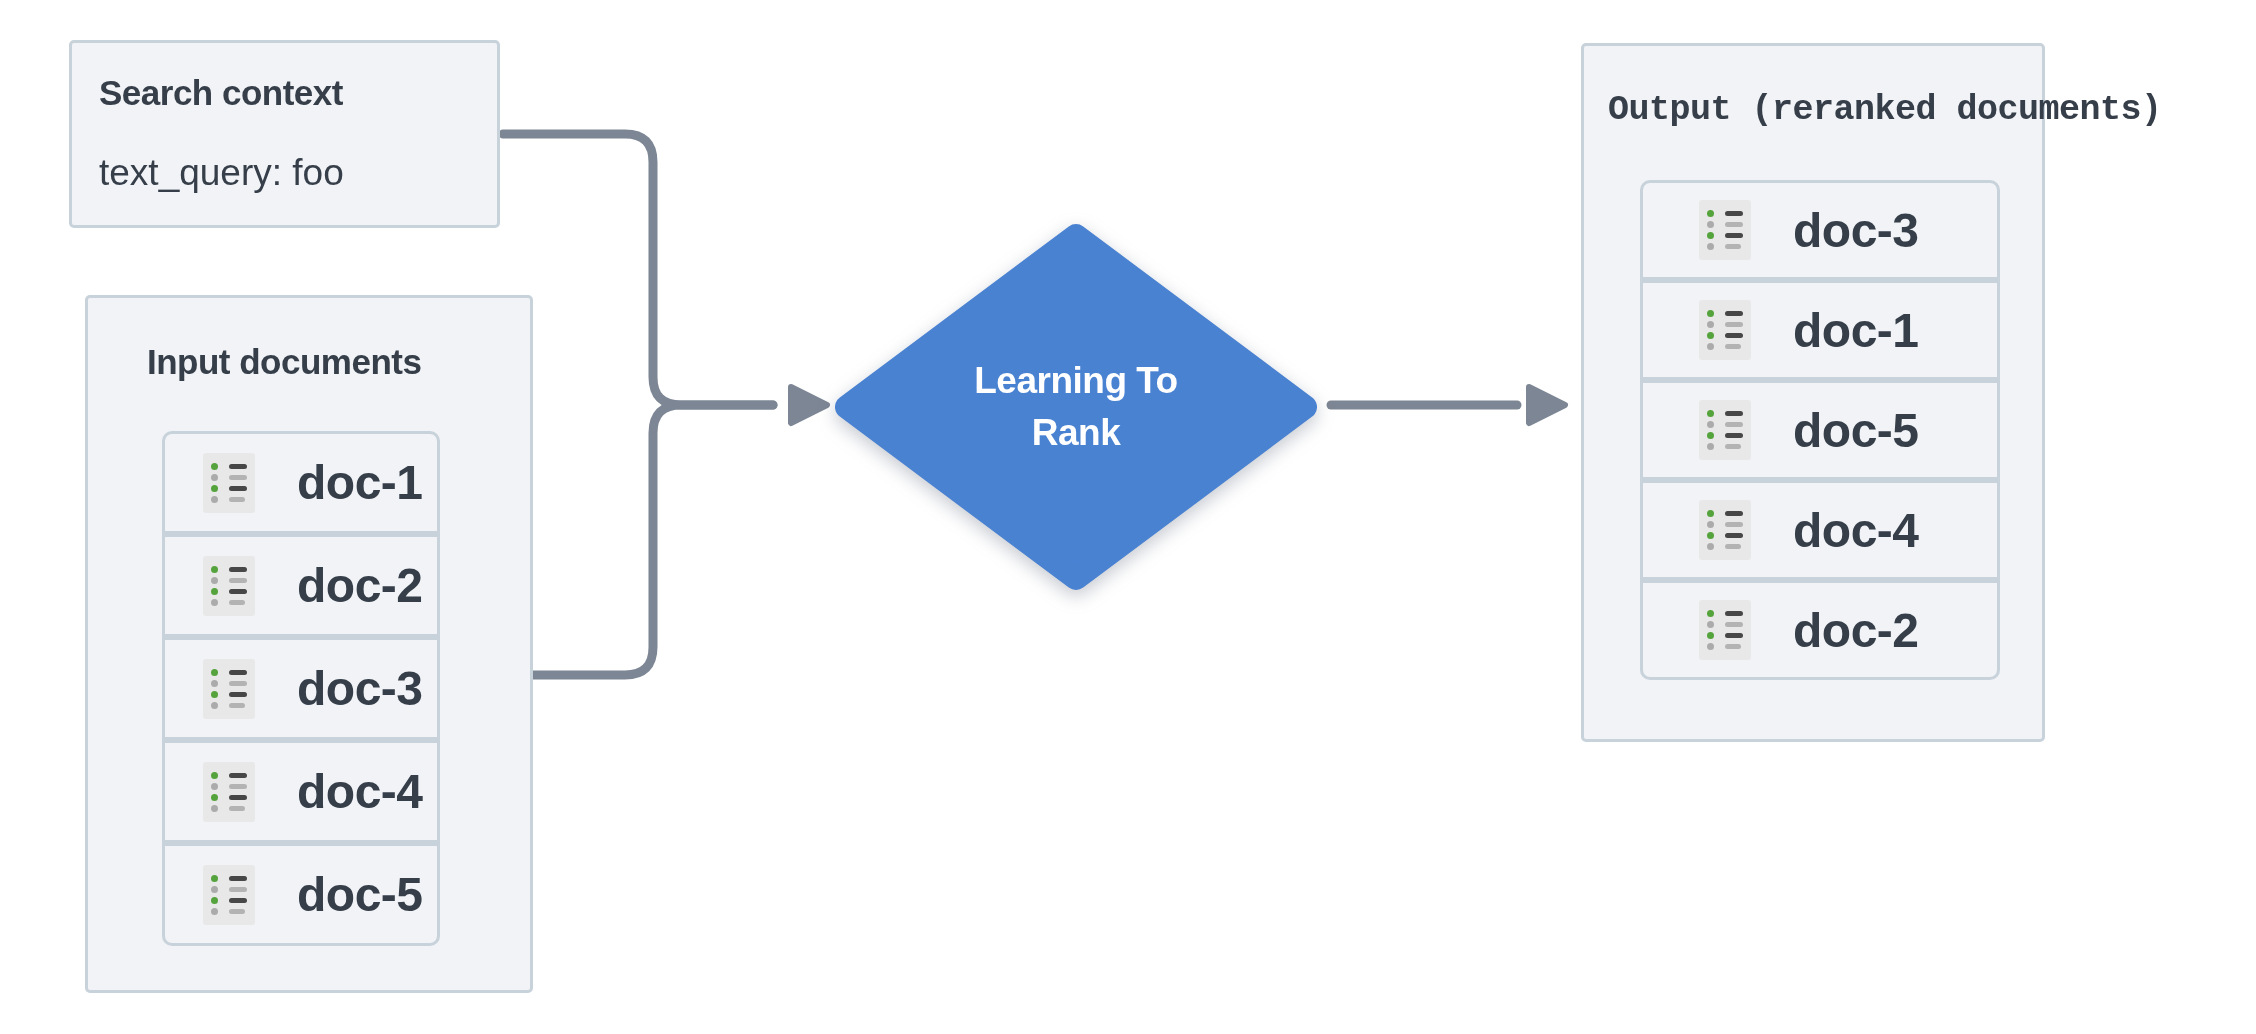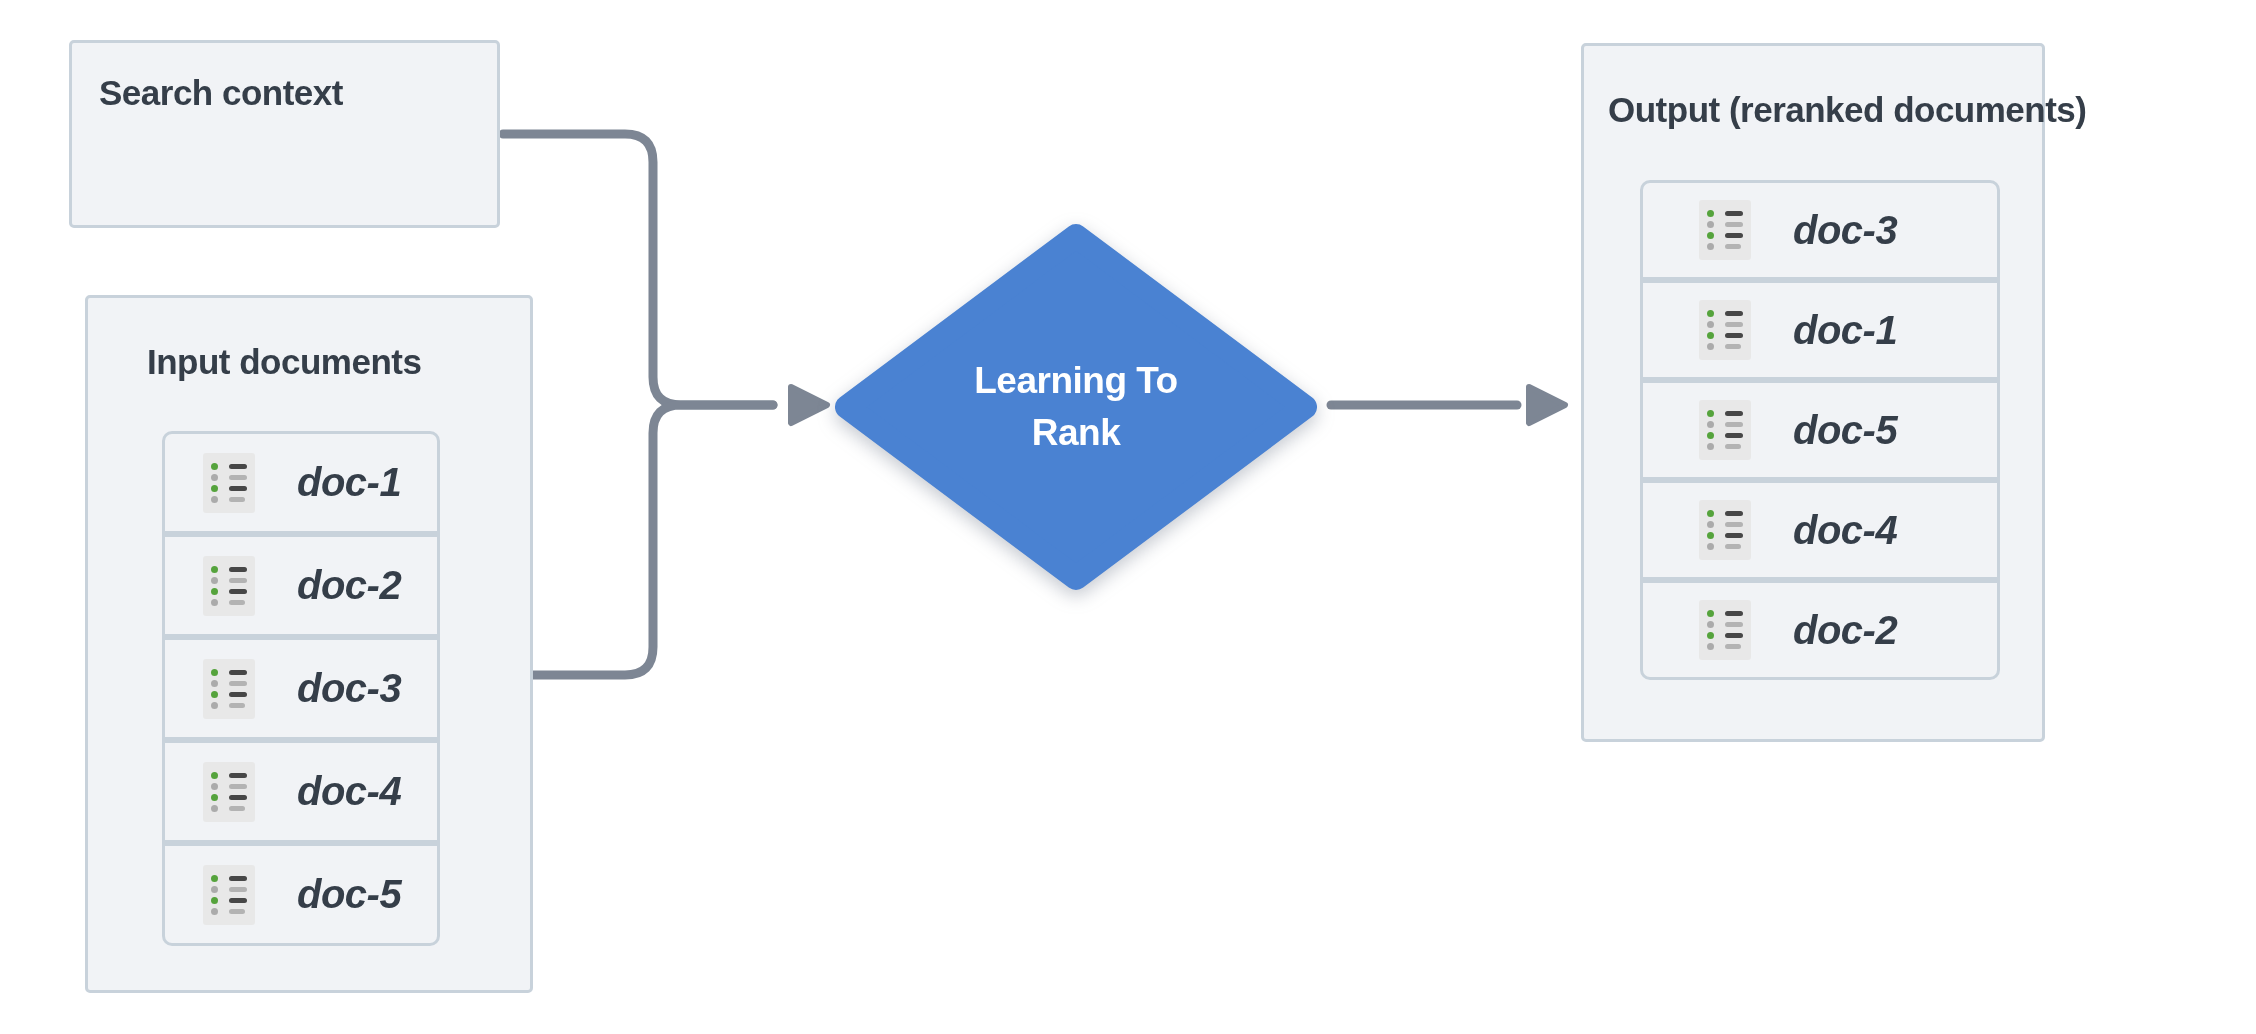--- a/index.html
+++ b/index.html
@@ -23,39 +23,39 @@
   }
 
   .search-box{left:36px;top:40px;width:431px;height:188px;}
   .search-box .box-title{margin:28px 0 0 27px;}
   .search-box .query-text{margin:36px 0 0 27px;}
 
   .input-box{left:52px;top:295px;width:448px;height:698px;padding-left:31px;}
   .input-box .box-title{margin:42px 0 0 28px;}
 
   .output-box{left:1548px;top:43px;width:464px;height:699px;}
-  .output-box .box-title{margin:42px 0 0 24px;}
+  .output-box .box-title{margin:42px 0 0 24px;font-family:Liberation Mono, monospace;}
 
   
   .doc-list{position:absolute;display:flex;flex-direction:column;}
   .input-box .doc-list{left:74px;top:133px;width:278px;}
   .output-box .doc-list{left:56px;top:134px;width:360px;}
 
   .doc-row{
     box-sizing:border-box;background:#f1f3f6;border:3px solid #c8d2db;
     display:flex;align-items:center;
   }
   .input-box .doc-row{height:103px;padding-left:38px;}
   .output-box .doc-row{height:100px;padding-left:56px;}
   .doc-row:first-child{border-top-left-radius:10px;border-top-right-radius:10px;}
   .doc-row:last-child{border-bottom-left-radius:10px;border-bottom-right-radius:10px;}
 
   .doc-label{
-    color:#353e49;font-weight:bold;font-size:40px;letter-spacing:-0.5px;
-    margin-left:42px;white-space:nowrap;font-style:italic;
+    color:#353e49;font-weight:bold;font-size:48px;letter-spacing:-0.5px;
+    margin-left:42px;white-space:nowrap;
   }
 
   
   .doc-icon{
     width:52px;height:60px;background:#e8e8e8;border-radius:3px;flex:0 0 52px;
     display:flex;flex-direction:column;justify-content:space-between;
     padding:10px 8px;box-sizing:border-box;
   }
   .ir{display:flex;align-items:center;height:7px;}
   .ir .dot{width:7px;height:7px;border-radius:50%;flex:0 0 7px;}
@@ -93,20 +93,21 @@
       <path d="M 1298 405 H 1484"></path>
     </g>
     <g fill="#7d8694" stroke="#7d8694" stroke-width="6" stroke-linejoin="round">
       <polygon points="758,387 794,405 758,423"></polygon>
       <polygon points="1496,387 1532,405 1496,423"></polygon>
     </g>
   </svg>
 
   <div class="node-box search-box">
     <div class="box-title">Search context</div>
+    <div class="query-text">text_query: foo</div>
   </div>
 
   <div class="node-box input-box">
     <div class="box-title">Input documents</div>
     <div class="doc-list">
       <div class="doc-row">
         <span class="doc-icon">
           <span class="ir">
               <i class="dot g"></i>
               <b class="bar d w1"></b>

